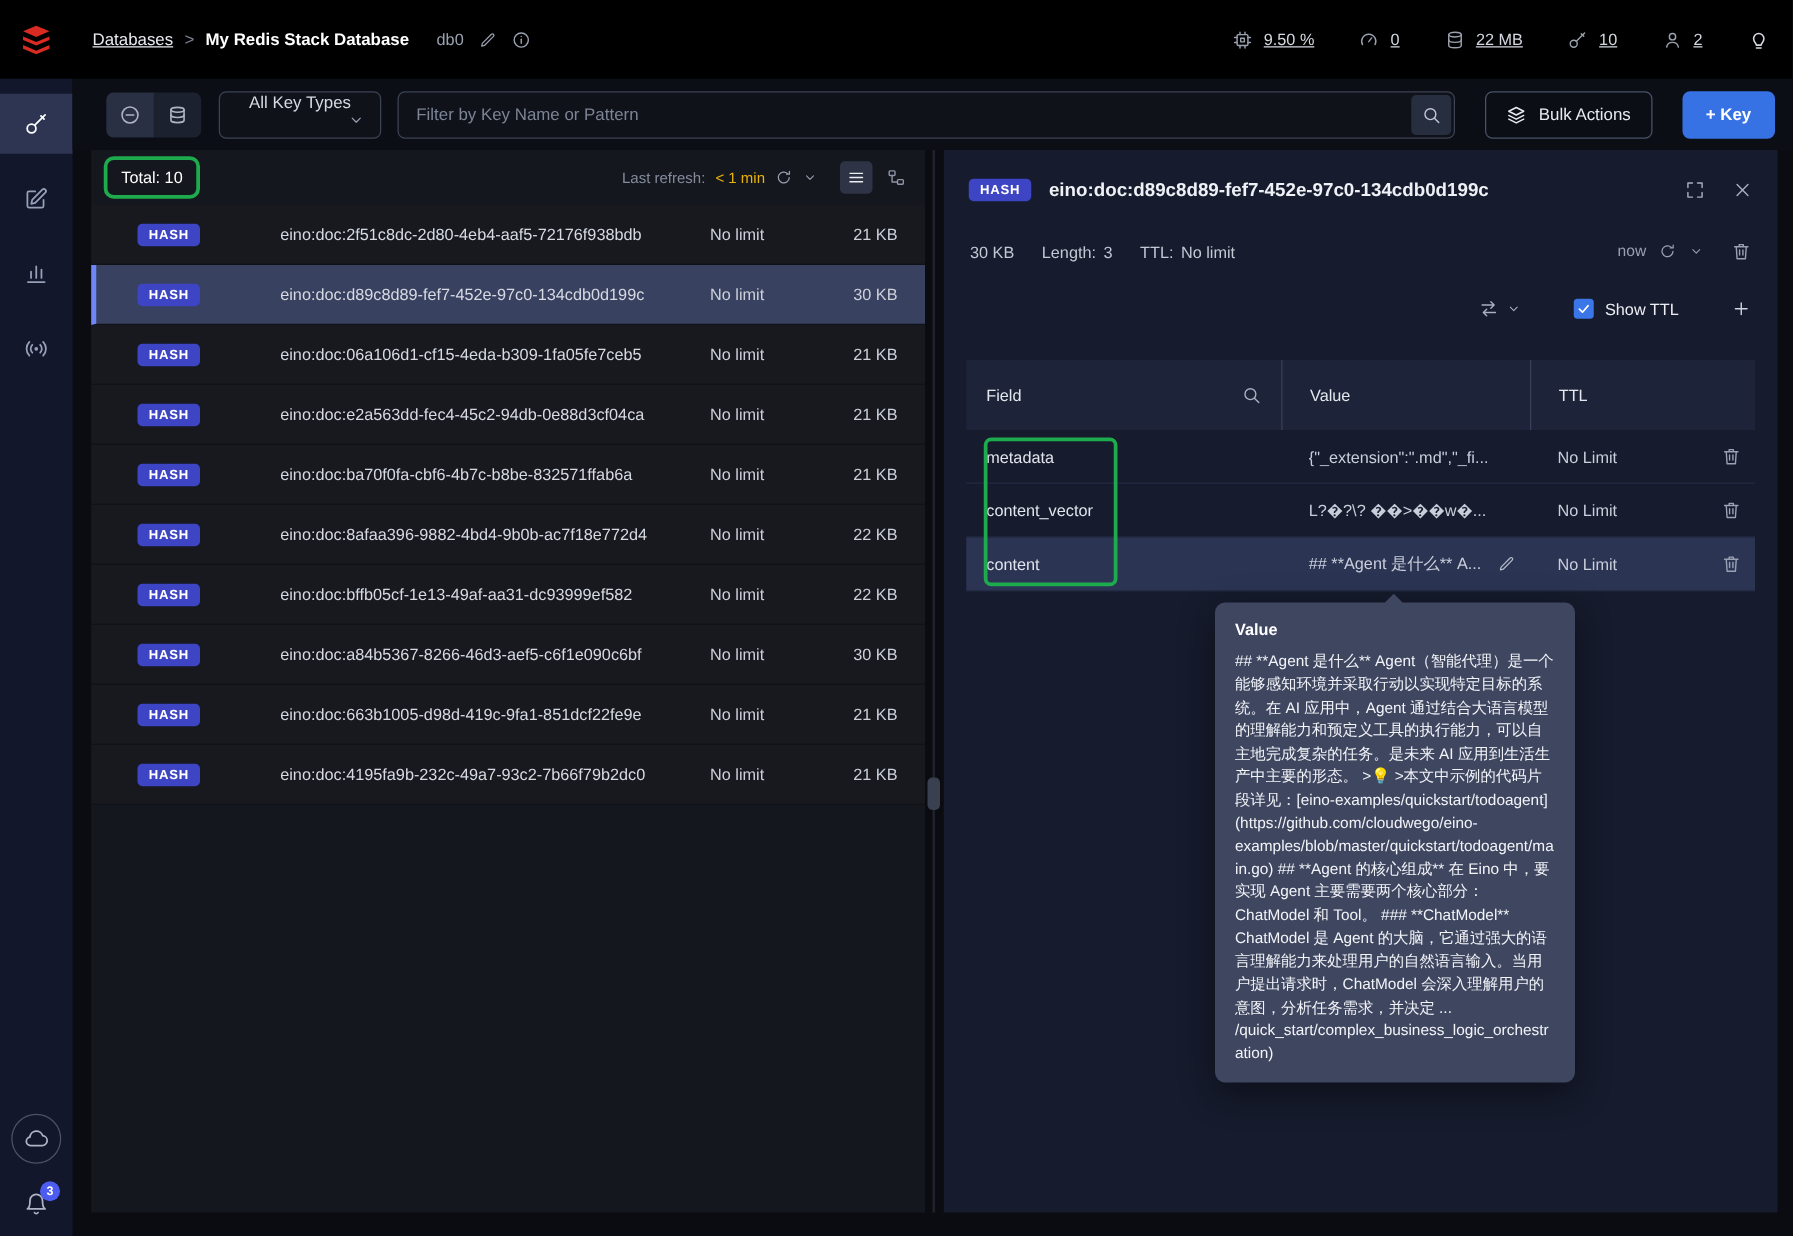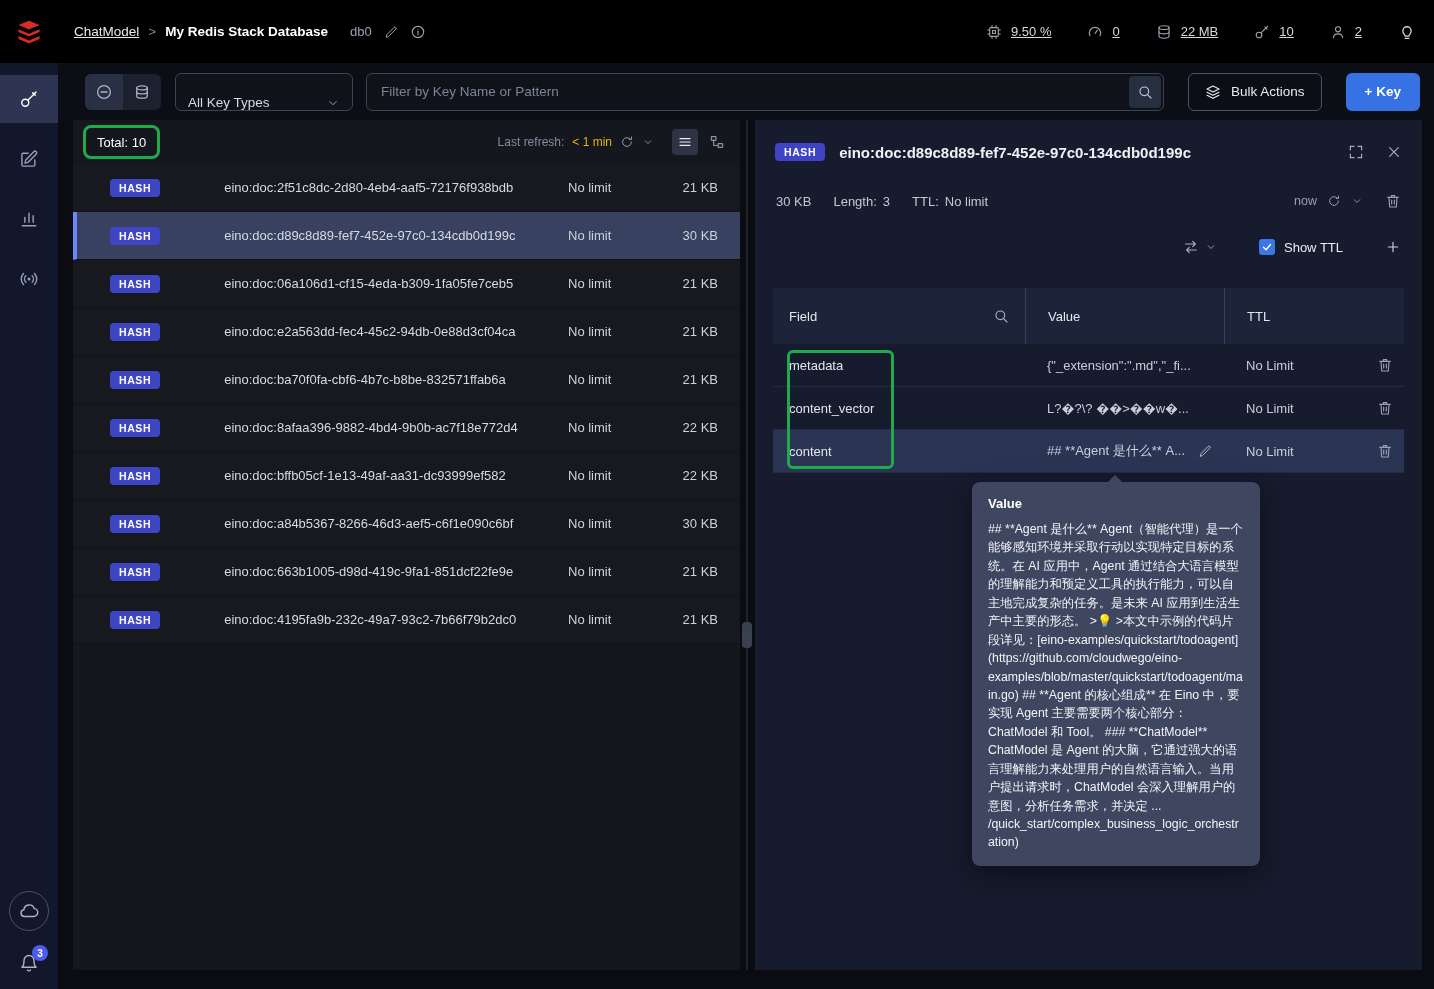--- a/index.html
+++ b/index.html
@@ -44,22 +44,22 @@
                 background:#4d5cf0; color:#fff; font-size:10px; display:flex; align-items:center;
                 justify-content:center; padding:0 3px; font-weight:700; }
 
   
   .filterbar { position:absolute; left:58px; top:63px; width:1376px; height:57px; background:#0b0e15;
                display:flex; align-items:center; padding:0 14px 0 27px; }
   .seg { display:flex; background:#1c2130; border-radius:6px; overflow:hidden; }
   .seg-btn { width:38px; height:36px; display:flex; align-items:center; justify-content:center;
              color:#aeb4c4; cursor:pointer; }
   .seg-btn.first { background:#2a3044; }
-  .kt-select { margin-left:14px; width:178px; height:38px; background:#0f1219; border:1px solid #3c4354;
-               border-radius:6px; display:flex; align-items:flex-end; padding:0 12px; cursor:pointer; }
+  .kt-select { margin-left:14px; width:130px; height:38px; background:#0f1219; border:1px solid #3c4354;
+               border-radius:6px; display:flex; align-items:center; padding:0 12px; cursor:pointer;flex-direction:column; }
   .kt-select span { font-size:13.5px; color:#d7dae2; }
   .kt-select .chev { margin-left:auto; color:#9aa1b2; display:flex; }
   .searchbox { flex:1; position:relative; margin-left:13px; height:38px; }
   .searchbox input { width:100%; height:38px; background:#0f1219; border:1px solid #3c4354; border-radius:6px;
                      color:#dfe3ea; font-size:13.5px; padding:0 46px 0 14px; outline:none;
                      font-family:"Liberation Sans", sans-serif; }
   .searchbox input::placeholder { color:#7c8496; }
   .search-btn { position:absolute; right:3px; top:3px; width:32px; height:32px; border-radius:4px;
                 background:#272e40; display:flex; align-items:center; justify-content:center;
                 color:#c2c8d4; cursor:pointer; }
@@ -266,21 +266,21 @@
   </defs>
 </svg>
 
 <header class="topbar">
   <div class="logo">
       <svg class="ic" style="width:26px;height:26px;stroke:none">
         <use href="#ic-redis"></use>
       </svg>
     </div>
   <nav class="crumbs">
-    <a class="crumb-link">ChatModel</a>
+    <a class="crumb-link">Databases</a>
     <span class="crumb-sep">&gt;</span>
     <span class="crumb-cur">My Redis Stack Database</span>
   </nav>
   <span class="db-badge">db0</span>
   <span class="tb-icon">
       <svg class="ic ic14">
         <use href="#ic-pencil"></use>
       </svg>
     </span>
   <span class="tb-icon">

